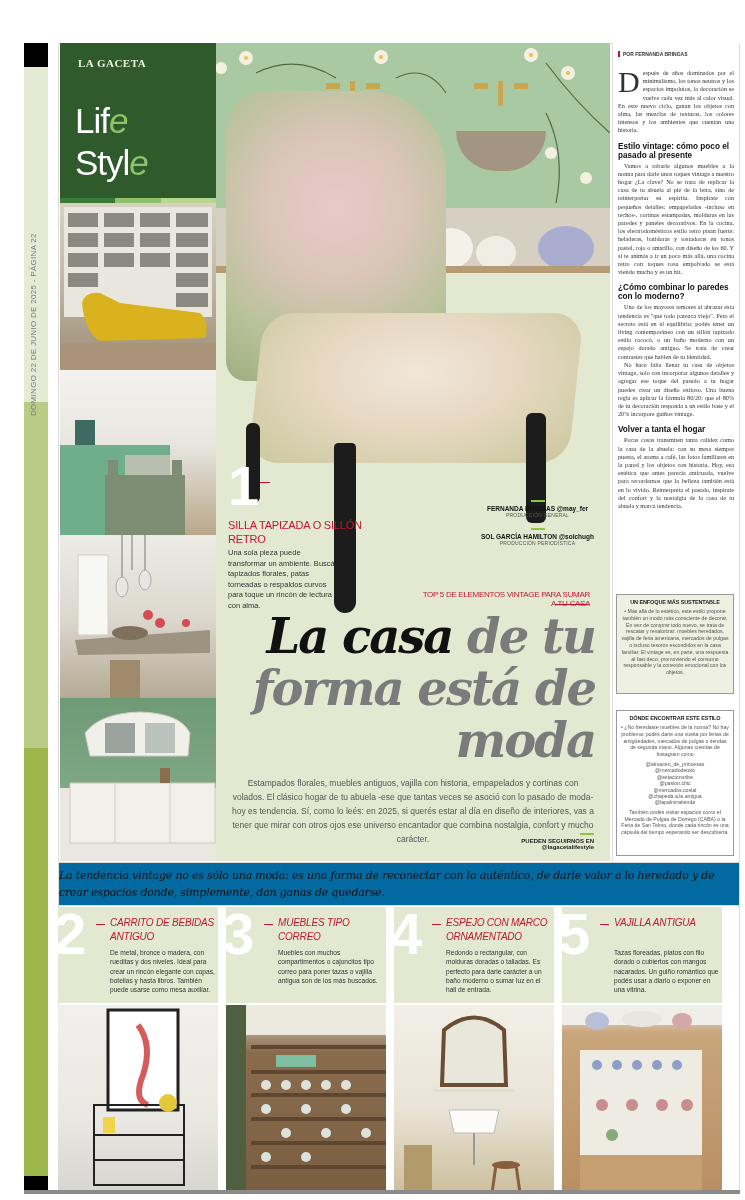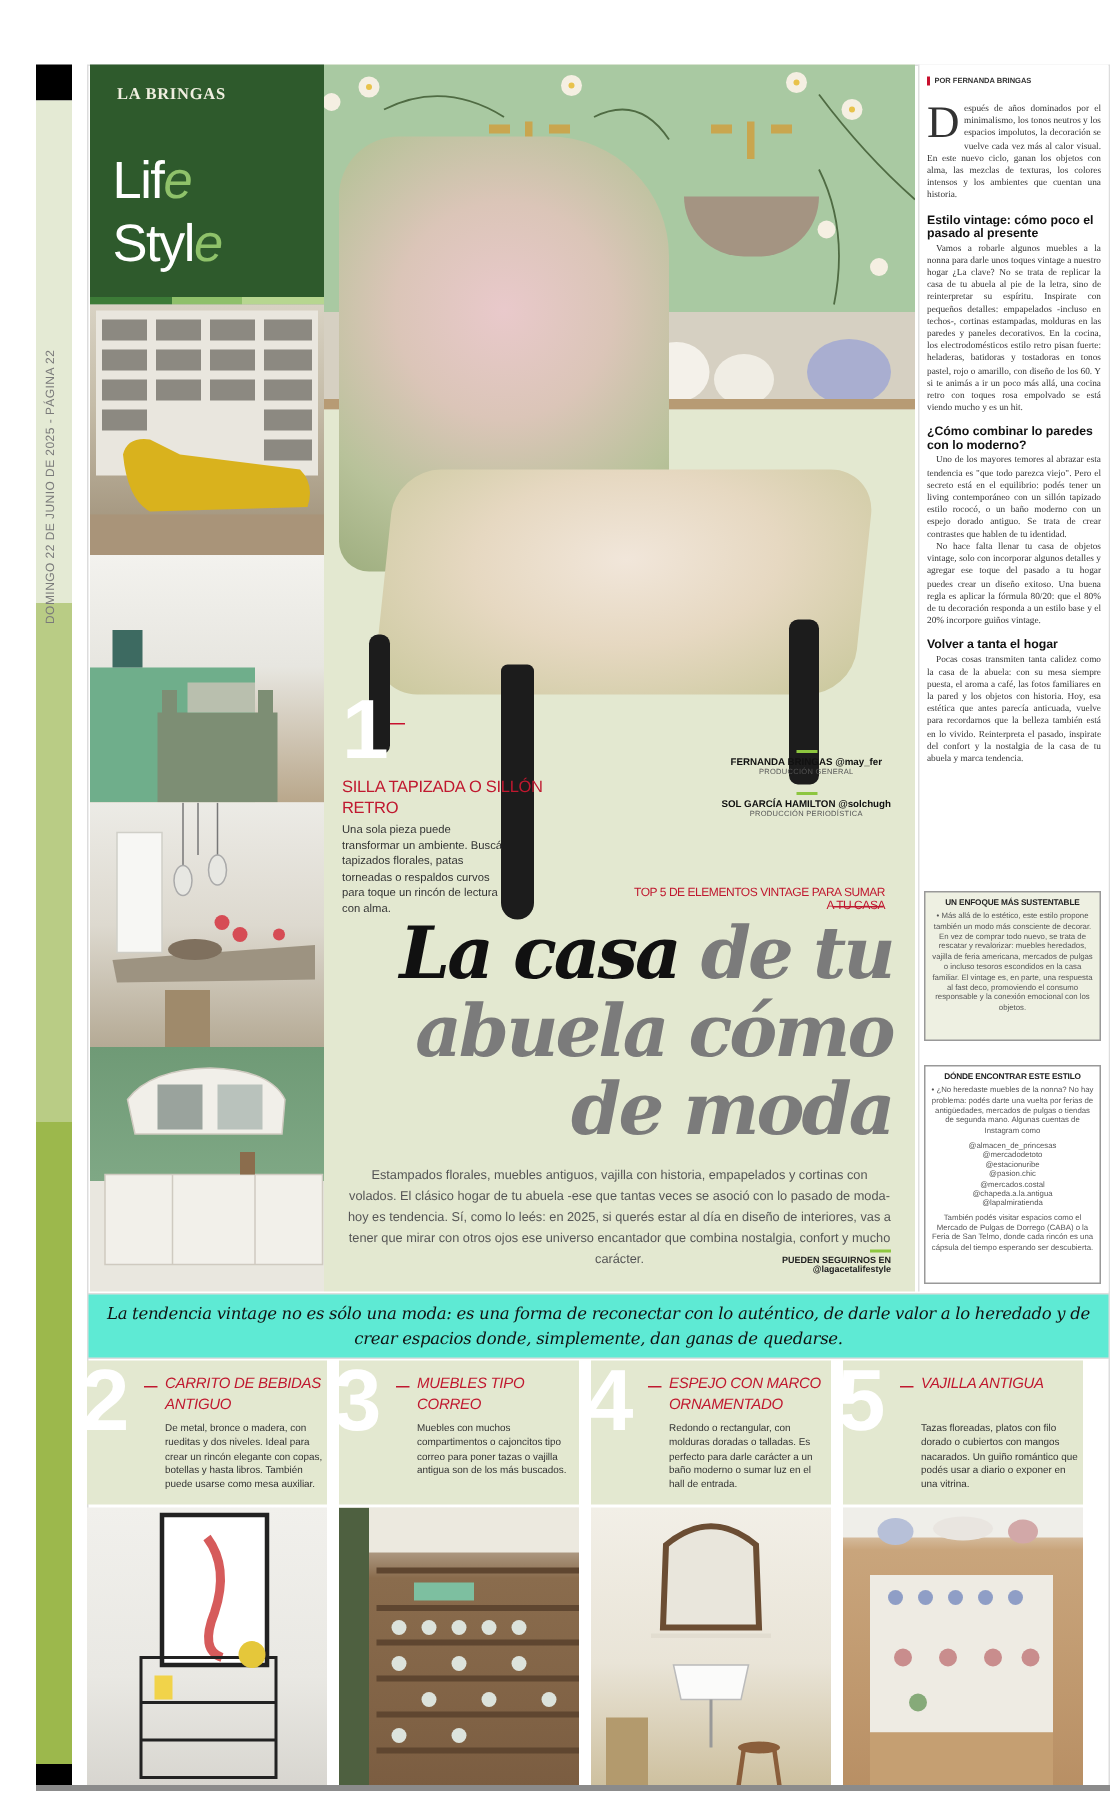--- a/index.html
+++ b/index.html
@@ -84,21 +84,21 @@
   .p-indent { text-indent: 6px; }
 
   .box { position: absolute; left: 616px; width: 118px; border: 1px solid #999; background: #eef0e2; padding: 4px 4px; text-align: center; }
   .box1 { top: 594px; height: 100px; }
   .box2 { top: 710px; height: 146px; background: #fff; }
   .box .bt { font-family: "Liberation Sans", sans-serif; font-weight: bold; font-size: 5.5px; color: #222; margin-bottom: 3px; letter-spacing: -0.1px; }
   .box .bd { font-size: 5.2px; line-height: 6.8px; color: #555; }
   .box .handles { font-size: 5.2px; line-height: 6.4px; color: #555; margin: 3px 0; }
 
   
-  .quote { position: absolute; left: 58px; top: 862px; width: 682px; height: 44px; border: 1px solid #ddd; background: #5eead4; text-align: center; font-family: "DejaVu Serif", serif; font-style: italic; font-size: 11px; line-height: 17px; color: #111; padding-top: 4px; letter-spacing: -0.2px; }
+  .quote { position: absolute; left: 58px; top: 862px; width: 682px; height: 44px; border: 1px solid #ddd; background: #0369a1; text-align: left; font-family: "DejaVu Serif", serif; font-style: italic; font-size: 11px; line-height: 17px; color: #111; padding-top: 4px; letter-spacing: -0.2px; }
 
   
   .bitem { position: absolute; top: 907px; width: 160px; height: 96px; background: #e3e8d0; overflow: hidden; }
   .bitem .bnum { position: absolute; left: -4px; top: -2px; font-size: 58px; font-weight: bold; color: #fff; line-height: 1; }
   .bitem .bdash { position: absolute; left: 38px; top: 17px; width: 9px; height: 1px; background: #c0182f; }
   .bitem .btitle { position: absolute; left: 52px; top: 9px; width: 105px; font-size: 10px; line-height: 14px; color: #c0182f; text-transform: uppercase; letter-spacing: -0.2px; font-style: italic; }
   .bitem .bdesc { position: absolute; left: 52px; top: 41px; width: 105px; font-size: 6.6px; line-height: 9.3px; color: #333; }
   .bi2 { left: 58px; }
   .bi3 { left: 226px; }
   .bi4 { left: 394px; }
@@ -120,21 +120,21 @@
   <div class="seg1"></div>
   <div class="seg2"></div>
   <div class="seg3"></div>
   <div class="seg4"></div>
 </div>
 <div class="vert-date">DOMINGO 22 DE JUNIO DE 2025 - PÁGINA 22</div>
 
 <div class="page"></div>
 
 <div class="masthead">
-  <div class="paper">LA BRINGAS</div>
+  <div class="paper">LA GACETA</div>
   <div class="life">Lif<span class="e">e</span></div>
   <div class="style">Styl<span class="e">e</span></div>
   <div class="stripe"></div>
 </div>
 
 <div class="left-photo lp1">
   <svg width="156" height="167">
     <rect x="4" y="4" width="148" height="110" fill="#e9e6de"></rect>
     <g fill="#6d6a63" opacity="0.75">
       <rect x="8" y="10" width="30" height="14"></rect>
@@ -261,21 +261,21 @@
     <div class="name">SOL GARCÍA HAMILTON @solchugh</div>
     <div class="role">PRODUCCIÓN PERIODÍSTICA</div>
   </div>
 </div>
 
 <div class="kicker">TOP 5 DE ELEMENTOS VINTAGE PARA SUMAR A TU CASA</div>
 <div class="kicker-line"></div>
 
 <div class="headline">
   <span class="dark">La casa</span>
-  <span class="grey">de tu abuela cómo de moda</span>
+  <span class="grey">de tu forma está de moda</span>
 </div>
 
 <div class="lede">Estampados florales, muebles antiguos, vajilla con historia, empapelados y cortinas con volados. El clásico hogar de tu abuela -ese que tantas veces se asoció con lo pasado de moda- hoy es tendencia. Sí, como lo leés: en 2025, si querés estar al día en diseño de interiores, vas a tener que mirar con otros ojos ese universo encantador que combina nostalgia, confort y mucho carácter.</div>
 
 <div class="follow">
   <div class="bar"></div>
   <div class="label">PUEDEN SEGUIRNOS EN</div>
   <div class="handle">@lagacetalifestyle</div>
 </div>
 

